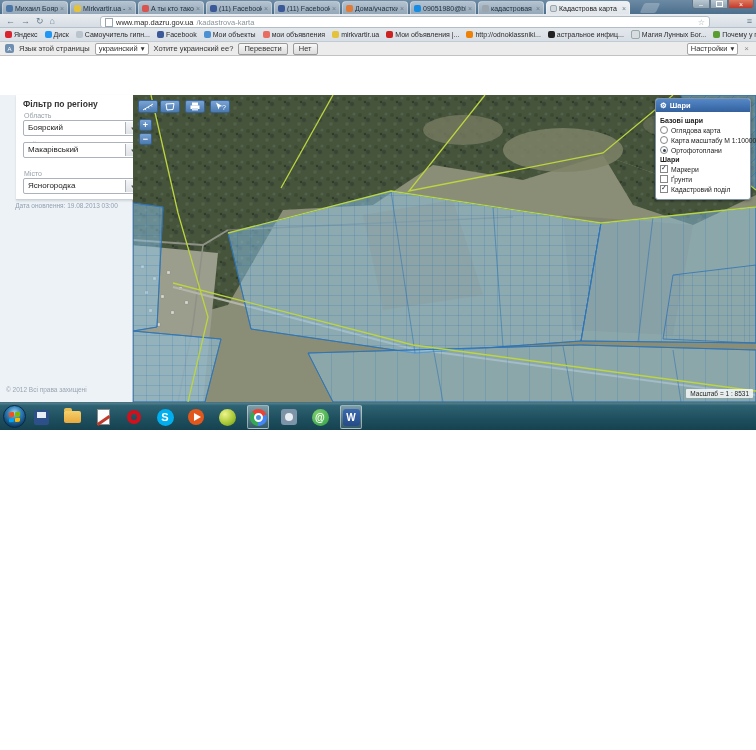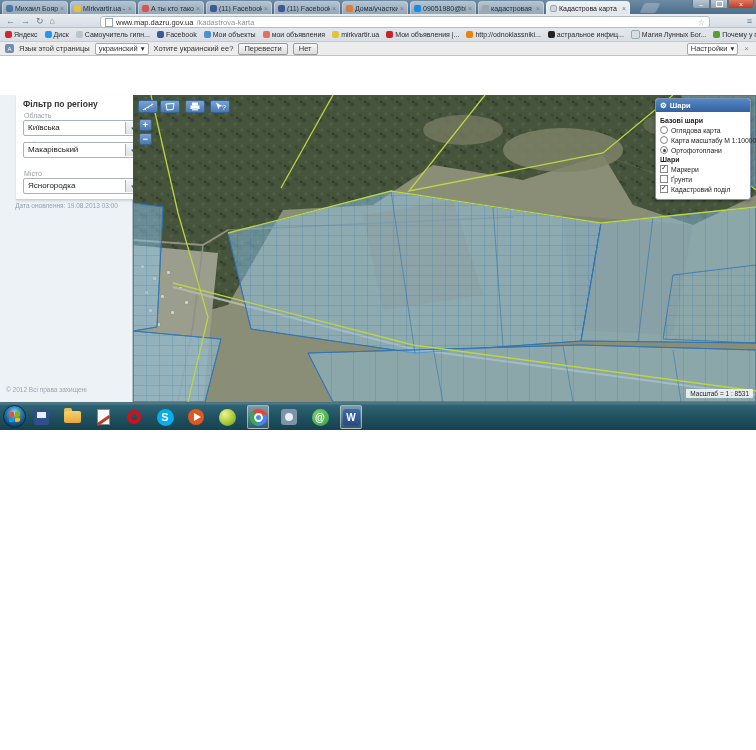--- a/index.html
+++ b/index.html
@@ -290,21 +290,21 @@
         </span>
       <span class="tr-close">×</span>
     </span>
   </div>
 
 
   <div class="sidebar">
     <div class="filterpanel">
       <div class="f-title">Фільтр по регіону</div>
       <div class="f-lbl lbl1">Область</div>
-      <div class="sel sel1"><span>Київська</span><span class="arrow">▾</span></div>
+      <div class="sel sel1"><span>Боярский</span><span class="arrow">▾</span></div>
       <div class="f-lbl lbl2">Район</div>
       <div class="sel sel2"><span>Макарівський</span><span class="arrow">▾</span></div>
       <div class="f-lbl lbl3">Місто</div>
       <div class="sel sel3"><span>Ясногородка</span><span class="arrow">▾</span></div>
       <div class="collapse">◂</div>
     </div>
     <div class="updated">Дата оновлення: 19.08.2013 03:00</div>
     <div class="copyright">© 2012 Всі права захищені</div>
   </div>
 

